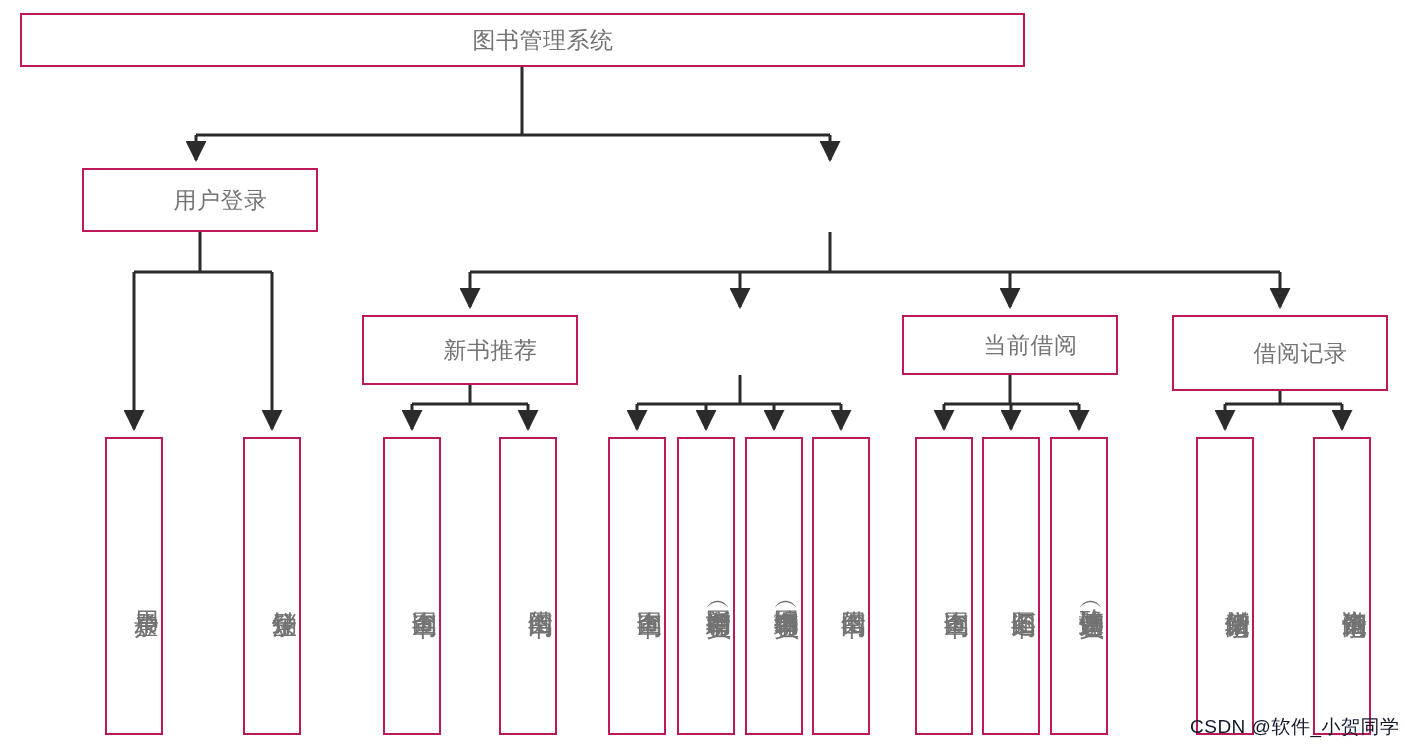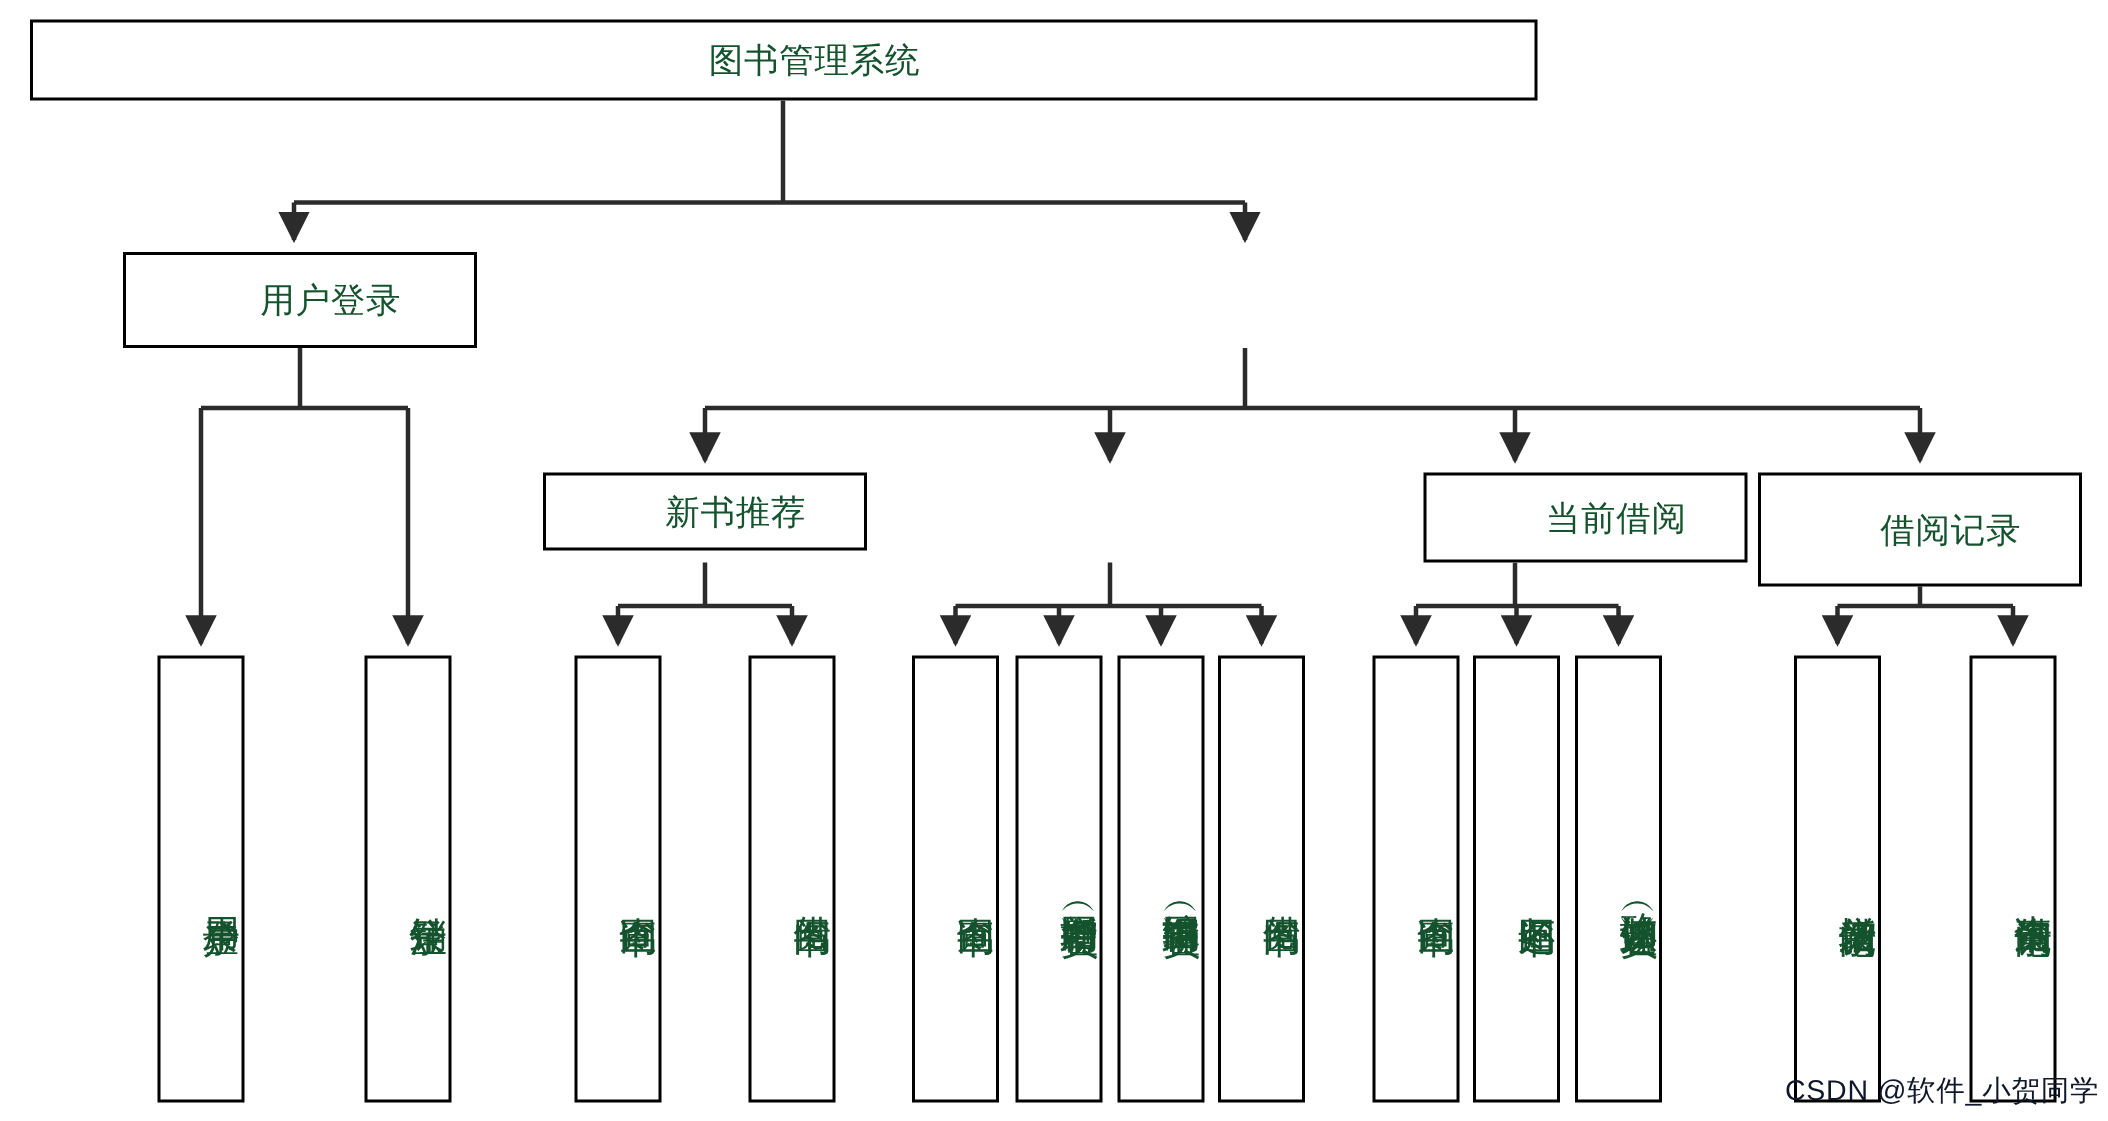--- a/index.html
+++ b/index.html
@@ -21,25 +21,25 @@
     position: absolute;
     left: 0;
     top: 0;
     width: 1405px;
     height: 747px;
   }
   .node {
     position: absolute;
     box-sizing: border-box;
     background: #ffffff;
-    border: 2px solid #000000;
+    border: 2px solid #be185d;
     display: flex;
     align-items: center;
     justify-content: center;
-    color: #14532d;
+    color: #737373;
     padding-left: 41px;
   }
   .node.horiz {
     font-size: 23px;
     letter-spacing: 0.5px;
   }
   .node.vert {
     writing-mode: vertical-rl;
     text-orientation: upright;
     font-size: 25px;
@@ -120,24 +120,24 @@
   </svg>
 
   <div class="node horiz" style="left:20px; top:13px; width:1005px; height:54px;">
     <span>图书管理系统</span>
   </div>
 
   <div class="node horiz" style="left:82px; top:168px; width:236px; height:64px;">
     <span>用户登录</span>
   </div>
 
-  <div class="node horiz" style="left:362px; top:315px; width:216px; height:52px;">
+  <div class="node horiz" style="left:362px; top:315px; width:216px; height:70px;">
     <span>新书推荐</span>
   </div>
-  <div class="node horiz" style="left:949px; top:315px; width:216px; height:60px;">
+  <div class="node horiz" style="left:902px; top:315px; width:216px; height:60px;">
     <span>当前借阅</span>
   </div>
   <div class="node horiz" style="left:1172px; top:315px; width:216px; height:76px;justify-content:center;">
     <span>借阅记录</span>
   </div>
 
   <div class="node vert" style="left:105px; top:437px; width:58px; height:298px;">
     <span>用户登录</span>
   </div>
   <div class="node vert" style="left:243px; top:437px; width:58px; height:298px;">

